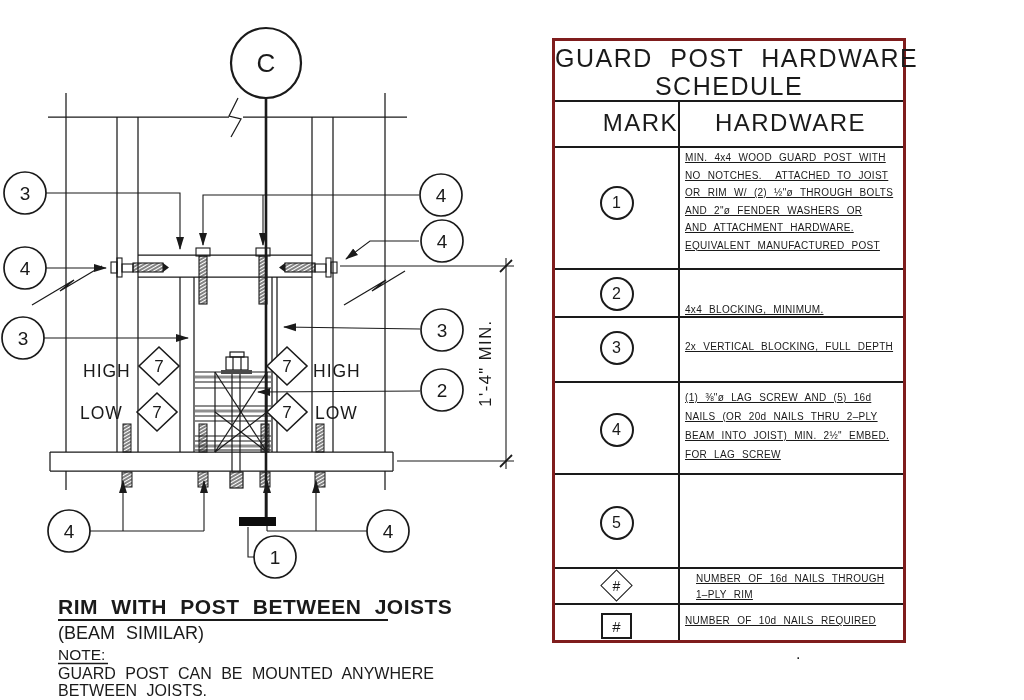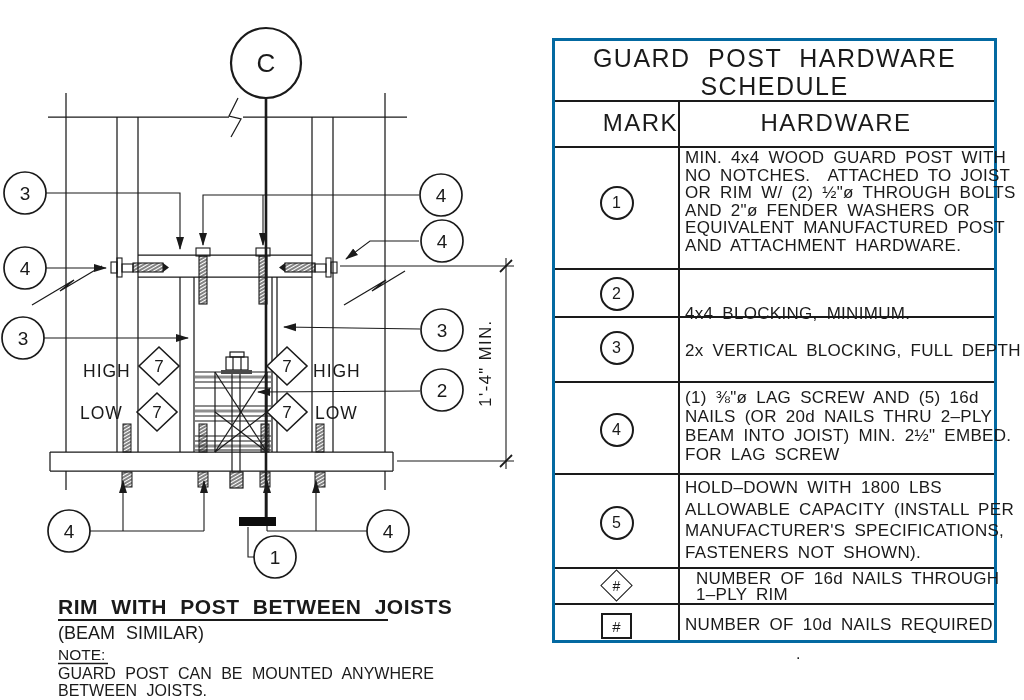--- a/index.html
+++ b/index.html
@@ -1,28 +1,28 @@
 <!DOCTYPE html>
 <html><head>
 <meta charset="utf-8">
 <style>
   html,body{margin:0;padding:0;background:#fff;}
   #page{position:relative;width:1024px;height:700px;background:#ffffff;overflow:hidden;
         font-family:"Liberation Sans",sans-serif;color:#1a1a1a;}
   svg text{font-family:"Liberation Sans",sans-serif;fill:#1a1a1a;}
   
-  #schedule{position:absolute;left:552px;top:38px;width:445px;height:605px;
-            border:3px solid #0369a1;box-sizing:border-box;}
+  #schedule{position:absolute;left:552px;top:38px;width:354px;height:605px;
+            border:3px solid #7f1d1d;box-sizing:border-box;}
   .hline{position:absolute;left:0;right:0;height:2px;background:#1a1a1a;}
   .vline{position:absolute;width:2px;background:#1a1a1a;}
   .ttl{position:absolute;left:0;width:100%;text-align:center;font-size:25px;
        letter-spacing:1.5px;word-spacing:9px;white-space:pre;}
   .colhead{position:absolute;text-align:center;font-size:24px;letter-spacing:1.5px;}
   .cell{position:absolute;left:130px;}
-  .cell div{white-space:pre;font-size:17px;letter-spacing:.3px;word-spacing:4px;}
+  .cell div{white-space:pre;font-size:10px;letter-spacing:.3px;word-spacing:4px;text-decoration:underline;}
   .markwrap{position:absolute;left:0;width:123px;display:flex;justify-content:center;}
   .mcircle{width:30px;height:30px;border:2px solid #1a1a1a;border-radius:50%;
            display:flex;align-items:center;justify-content:center;font-size:16px;background:#fff;}
   .mdiamond{width:21px;height:21px;border:1.8px solid #1a1a1a;transform:rotate(45deg);
             display:flex;align-items:center;justify-content:center;background:#fff;}
   .mdiamond span{transform:rotate(-45deg);font-size:14px;}
   .msquare{width:27px;height:22px;border:2px solid #1a1a1a;display:flex;align-items:center;
            justify-content:center;font-size:15px;background:#fff;}
   #straydot{position:absolute;left:796px;top:645px;font-size:16px;}
 </style>
@@ -309,41 +309,35 @@
       </div>
     <div class="markwrap" style="top:572px;">
         <div class="msquare">#</div>
       </div>
 
     <div class="cell" style="top:108px;line-height:17.5px;">
       <div>MIN. 4x4 WOOD GUARD POST WITH</div>
         <div>NO NOTCHES.  ATTACHED TO JOIST</div>
       <div>OR RIM W/ (2) ½"ø THROUGH BOLTS</div>
         <div>AND 2"ø FENDER WASHERS OR</div>
-      <div>EQUIVALENT MANUFACTURED POST</div>
-        <div>AND ATTACHMENT HARDWARE.</div>
+      <div>AND ATTACHMENT HARDWARE.</div>
+        <div>EQUIVALENT MANUFACTURED POST</div>
     </div>
     <div class="cell" style="top:229px;margin-top:34px;">
       <div>4x4 BLOCKING, MINIMUM.</div>
     </div>
     <div class="cell" style="top:284px;margin-top:16px;">
       <div>2x VERTICAL BLOCKING, FULL DEPTH</div>
     </div>
     <div class="cell" style="top:347px;line-height:19px;">
       <div>(1) ⅜"ø LAG SCREW AND (5) 16d</div>
         <div>NAILS (OR 20d NAILS THRU 2–PLY</div>
       <div>BEAM INTO JOIST) MIN. 2½" EMBED.</div>
         <div>FOR LAG SCREW</div>
     </div>
-    <div class="cell" style="top:436px;line-height:21.5px;">
-      <div>HOLD–DOWN WITH 1800 LBS</div>
-        <div>ALLOWABLE CAPACITY (INSTALL PER</div>
-      <div>MANUFACTURER'S SPECIFICATIONS,</div>
-        <div>FASTENERS NOT SHOWN).</div>
-    </div>
     <div class="cell" style="top:530px;line-height:16px;margin-left:11px;">
       <div>NUMBER OF 16d NAILS THROUGH</div>
         <div>1–PLY RIM</div>
     </div>
     <div class="cell" style="top:574px;text-align:right;">
       <div>NUMBER OF 10d NAILS REQUIRED</div>
     </div>
   </div>
 
   <div id="straydot">.</div>

